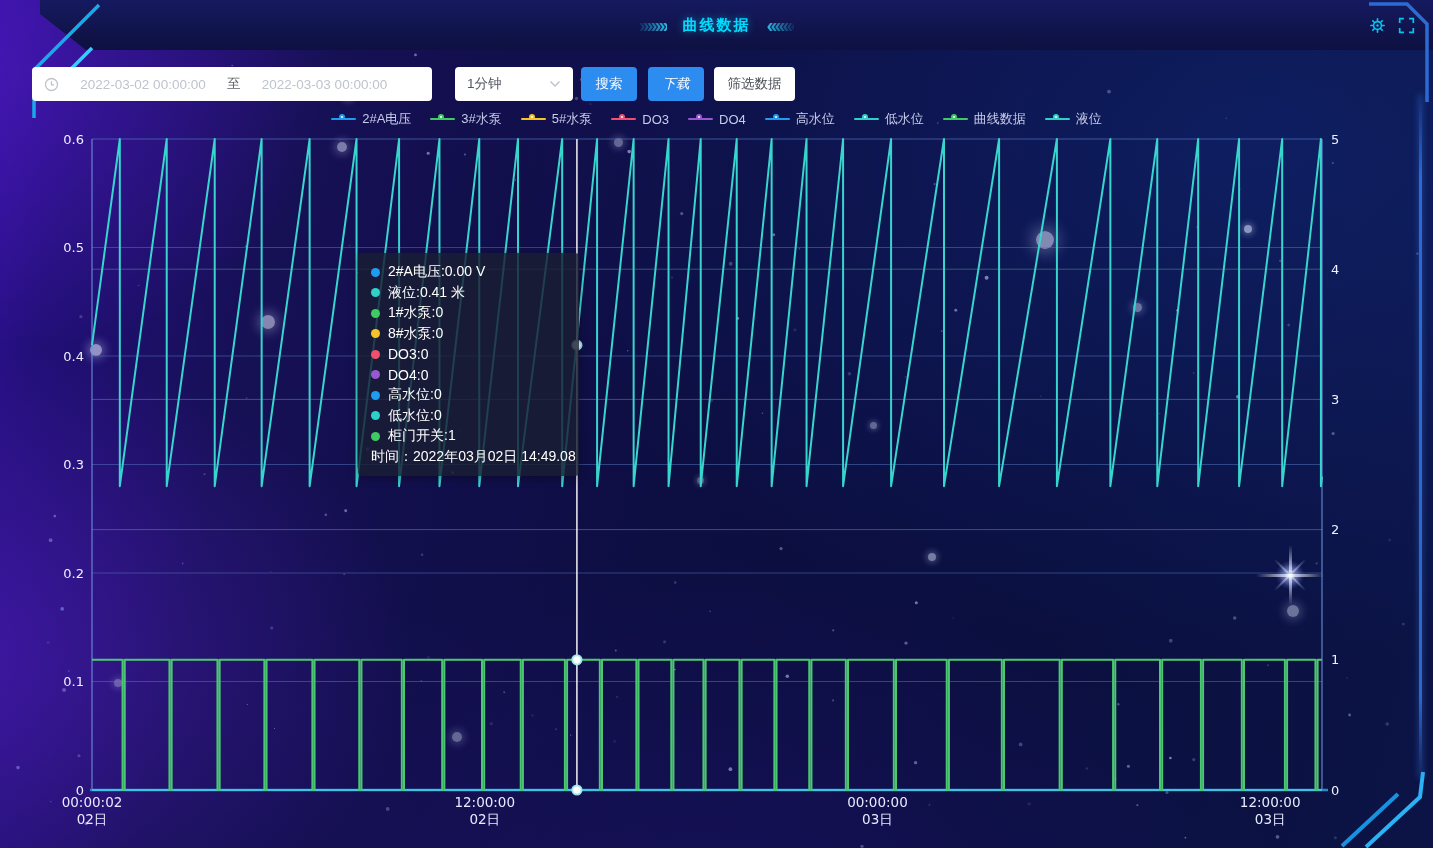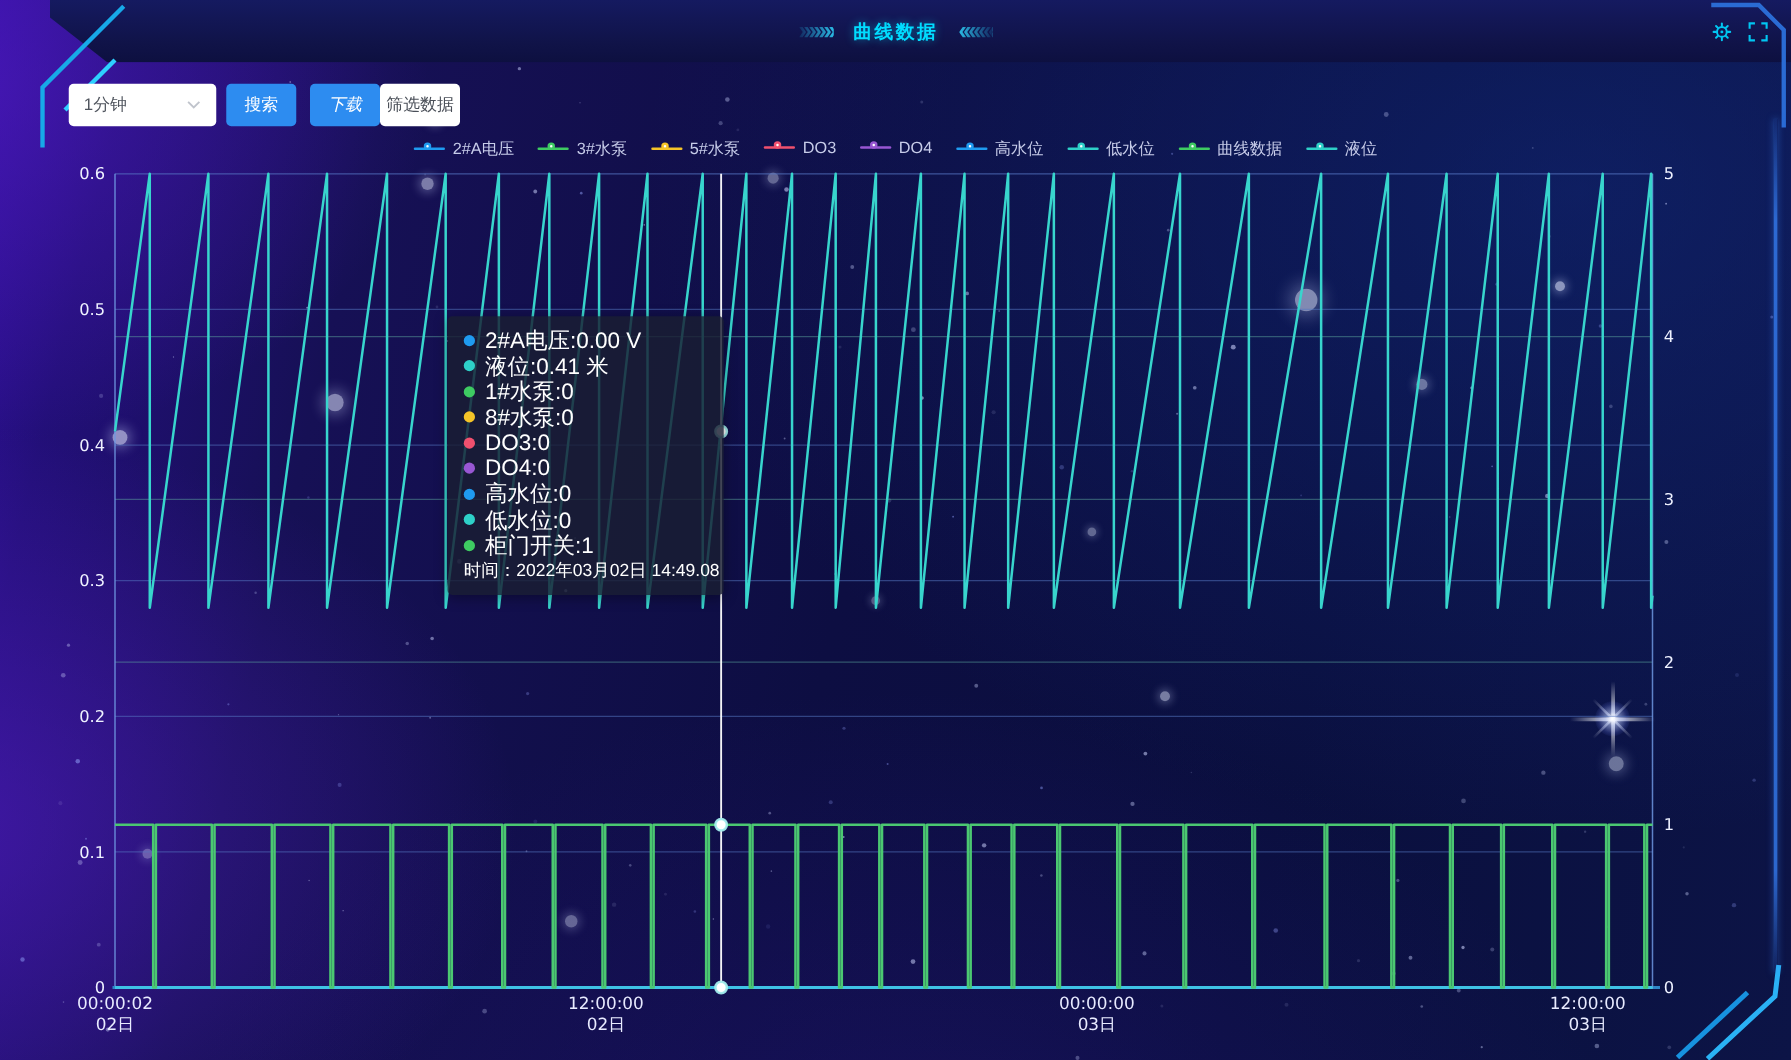--- a/index.html
+++ b/index.html
@@ -59,42 +59,42 @@
   .date-text { font-size:13.5px; color:#bfc3cc; width:148px; text-align:center; }
   .date-sep  { font-size:13.5px; color:#606266; }
   .select-box { width:118px; height:34px; background:#fff; border-radius:4px; margin-left:23px;
                 display:flex; align-items:center; justify-content:space-between; padding:0 12px; cursor:pointer; }
   .select-value { font-size:13.5px; color:#50555e; }
   .btn { height:34px; border:none; border-radius:4px; font-size:13.5px; cursor:pointer;
          font-family:inherit; display:flex; align-items:center; justify-content:center; }
   .btn-blue { width:56px; background:#2d8cf0; color:#fff; }
   .btn-search { margin-left:8px; }
   .btn-download { margin-left:11px;font-style:italic; }
-  .btn-white { width:64px; background:#fff; color:#4a4f58; }
+  .btn-white { width:81px; background:#fff; color:#4a4f58; margin-left:10px; }
 
   
   .legend { position:absolute; left:0; top:110px; width:1433px; height:18px;
-            display:flex; align-items:flex-start; justify-content:center; gap:19px; }
+            display:flex; align-items:center; justify-content:center; gap:19px; }
   .legend-item { display:inline-flex; align-items:center; gap:6px; cursor:pointer; }
   .legend-marker { position:relative; width:25px; height:10px; }
   .legend-marker .lm-line { position:absolute; left:0; top:4px; width:25px; height:2px; border-radius:1px; }
   .legend-marker .lm-dot  { position:absolute; left:8px; top:0; width:6px; height:6px; border-radius:50%;
                             border:2px solid; background:#fdfdff; }
   .legend-label { font-size:13px; color:#c7cce9; }
 
   
   .chart-area { position:absolute; inset:0; }
 
   
   .tooltip { position:absolute; left:358px; top:253px; width:221px;
              background:rgba(26,31,50,.82); border-radius:4px; padding:9px 13px 8px 13px;
              box-shadow:0 2px 10px rgba(0,0,0,.35); }
   .t-row { display:flex; align-items:center; height:20.5px; }
   .t-dot { width:9px; height:9px; border-radius:50%; margin-right:8px; flex:0 0 auto; }
-  .t-text { font-size:18px; color:#fff; white-space:nowrap; }
+  .t-text { font-size:14px; color:#fff; white-space:nowrap; }
   .t-time { font-size:14px; color:#fff; height:21px; display:flex; align-items:center; white-space:nowrap; }
 </style>
 </head>
 <body>
 
 <div class="page">
 
   <svg class="bg-svg" id="bg-svg" width="1433" height="848">
       <circle cx="617.1" cy="696.9" r="0.63" fill="#cdd5ff" opacity="0.39"></circle>
       <circle cx="1137.4" cy="805.2" r="1.08" fill="#cdd5ff" opacity="0.34"></circle>
@@ -291,20 +291,29 @@
   <svg class="corner-decor" style="left:1355px;top:0;width:78px;height:110px">
     <path d="M14 4 L52 4 L72 24 L72 102" stroke="#2a6bd4" stroke-width="3.5" fill="none"></path>
   </svg>
   <svg class="corner-decor" style="left:1330px;top:760px;width:103px;height:88px">
     <path d="M12 86 L68 34" stroke="#1792e0" stroke-width="4" fill="none"></path>
     <path d="M36 87 L90 37 L93 12" stroke="#2ab2f5" stroke-width="4" fill="none"></path>
   </svg>
   <div class="right-edge-line"></div>
 
   <div class="toolbar">
+    <div class="date-range">
+      <svg class="clk" width="15" height="15" viewBox="0 0 15 15">
+        <circle cx="7.5" cy="7.5" r="6" fill="none" stroke="#c0c4cc" stroke-width="1.3"></circle>
+        <path d="M7.5 4.2 V7.8 H10.2" fill="none" stroke="#c0c4cc" stroke-width="1.3"></path>
+      </svg>
+      <span class="date-text">2022-03-02 00:00:00</span>
+      <span class="date-sep">至</span>
+      <span class="date-text">2022-03-03 00:00:00</span>
+    </div>
     <div class="select-box">
       <span class="select-value">1分钟</span>
       <svg width="12" height="8" viewBox="0 0 12 8">
         <path d="M1.5 1.5 L6 6 L10.5 1.5" stroke="#c0c4cc" stroke-width="1.5" fill="none"></path>
       </svg>
     </div>
     <button class="btn btn-blue btn-search">搜索</button>
     <button class="btn btn-blue btn-download">下载</button>
     <button class="btn btn-white">筛选数据</button>
   </div>

